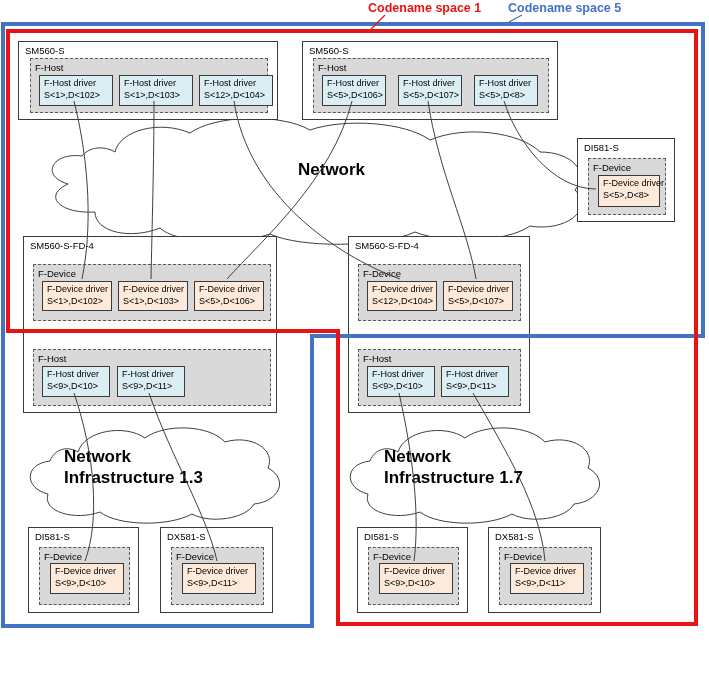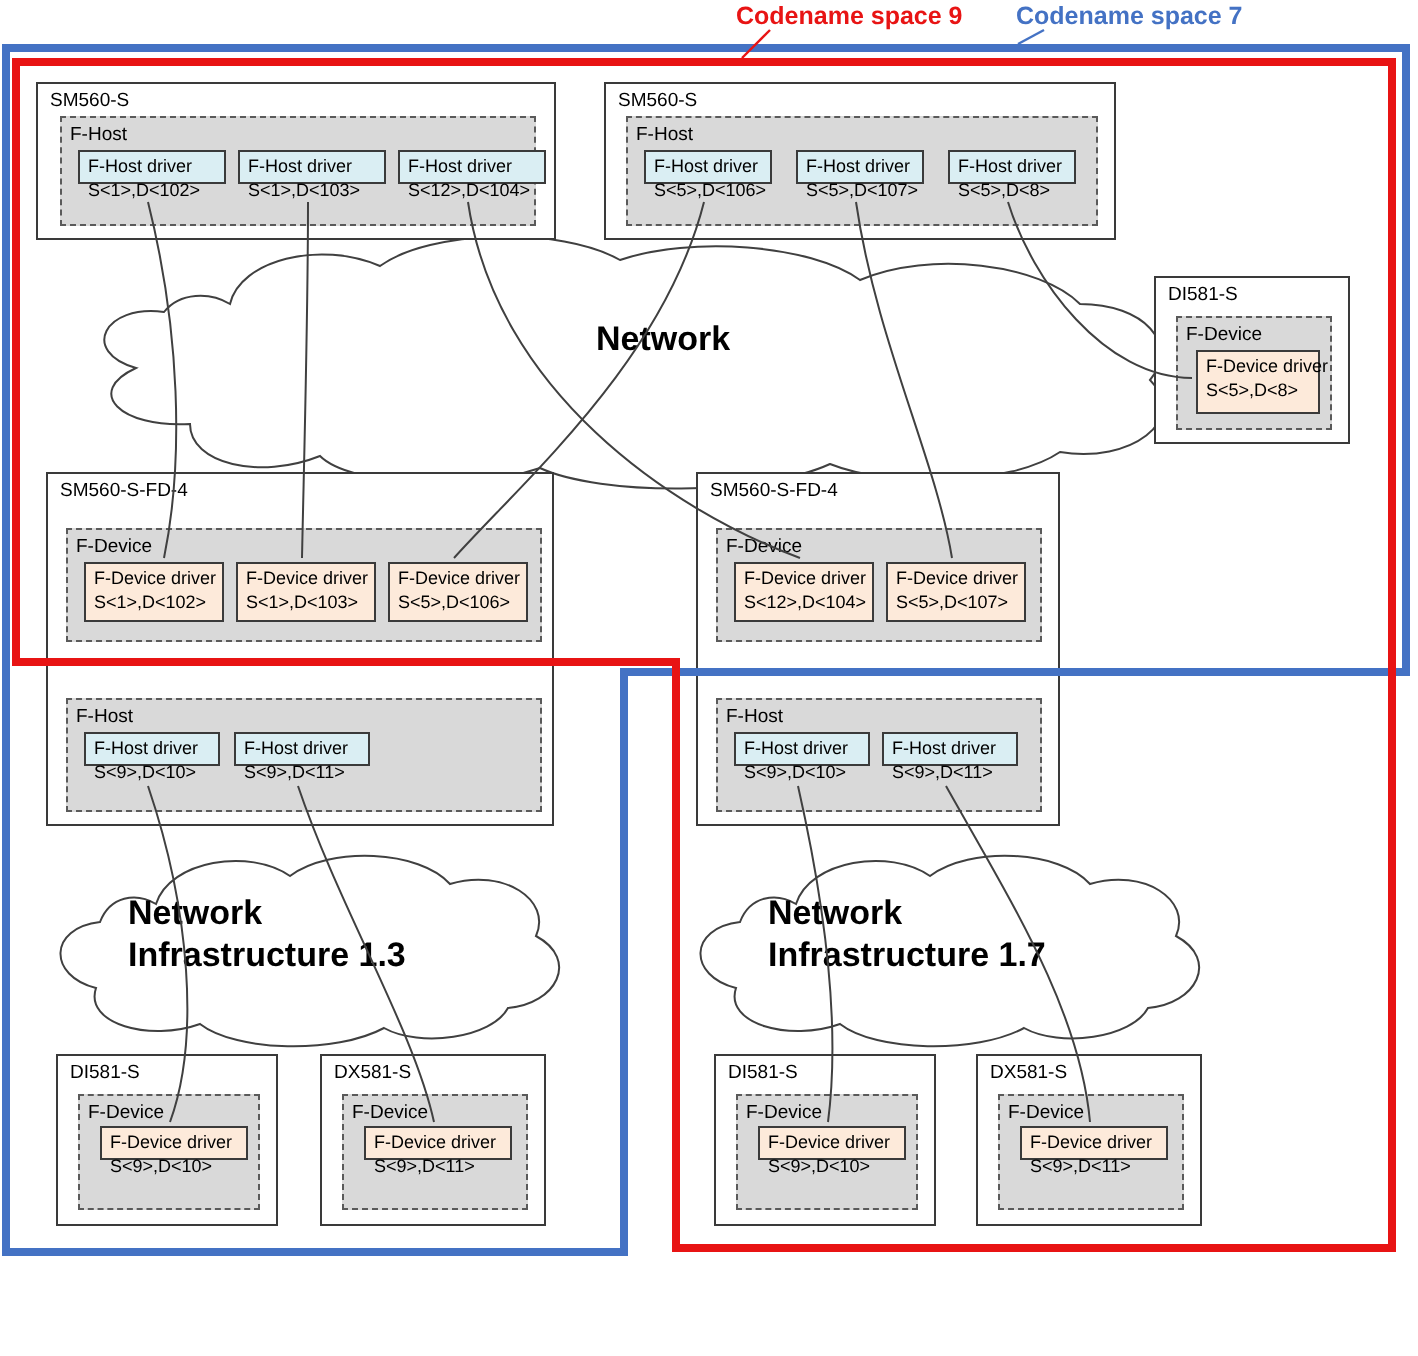--- a/index.html
+++ b/index.html
@@ -10,21 +10,21 @@
   svg.layer{position:absolute;left:0;top:0;width:709px;height:678px;}
   #clouds{z-index:1;}
   #wires{z-index:3;pointer-events:none;}
   .boxes{position:absolute;left:0;top:0;width:709px;height:678px;z-index:2;}
 
   .devbox{position:absolute;background:#fff;border:1px solid #3a3a3a;box-sizing:border-box;}
   .devtitle{font-size:9.5px;padding:3px 0 0 6px;white-space:nowrap;}
   .section{position:absolute;background:#d9d9d9;border:1px dashed #5a5a5a;box-sizing:border-box;}
   .sectitle{font-size:9.5px;padding:3px 0 0 4px;white-space:nowrap;}
   .drow{position:absolute;left:8px;top:16px;display:flex;}
-  .drv{border:1px solid #3a3a3a;box-sizing:border-box;padding:2px 0 0 4px;height:17px;}
+  .drv{border:1px solid #3a3a3a;box-sizing:border-box;padding:2px 0 0 4px;height:31px;}
   .drv div{font-size:9px;line-height:11.5px;white-space:nowrap;}
   .drv.host{background:#daeef3;}
   .drv.dev{background:#fdeada;}
 
   .cloudlabel{position:absolute;z-index:2;font-weight:bold;font-size:17px;line-height:21px;white-space:nowrap;}
   .spacelabel{position:absolute;z-index:4;font-weight:bold;font-size:12.5px;white-space:nowrap;}
   #space2-label{color:#e81414;}
   #space1-label{color:#4472c4;}
 
   .legend{position:absolute;left:490px;top:633px;z-index:2;font-size:11px;line-height:13.5px;white-space:nowrap;}
@@ -58,22 +58,22 @@
   </div>
   <div class="cloudlabel" style="left:64px;top:446px;">
     <div>Network</div>
     <div>Infrastructure 1.3</div>
   </div>
   <div class="cloudlabel" style="left:384px;top:446px;">
     <div>Network</div>
     <div>Infrastructure 1.7</div>
   </div>
 
-  <div id="space2-label" class="spacelabel" style="left:368px;top:1px;">Codename space 9</div>
-  <div id="space1-label" class="spacelabel" style="left:508px;top:1px;">Codename space 7</div>
+  <div id="space2-label" class="spacelabel" style="left:368px;top:1px;">Codename space 1</div>
+  <div id="space1-label" class="spacelabel" style="left:508px;top:1px;">Codename space 5</div>
 
   <div class="boxes">
 
     <div class="devbox" style="left:18px;top:41px;width:260px;height:79px;">
       <div class="devtitle">SM560-S</div>
       <div class="section" style="left:11px;top:16px;width:238px;height:55px;">
         <div class="sectitle">F-Host</div>
         <div class="drow" style="gap:6px;">
           <div class="drv host" style="width:74px;">
             <div>F-Host driver</div>

